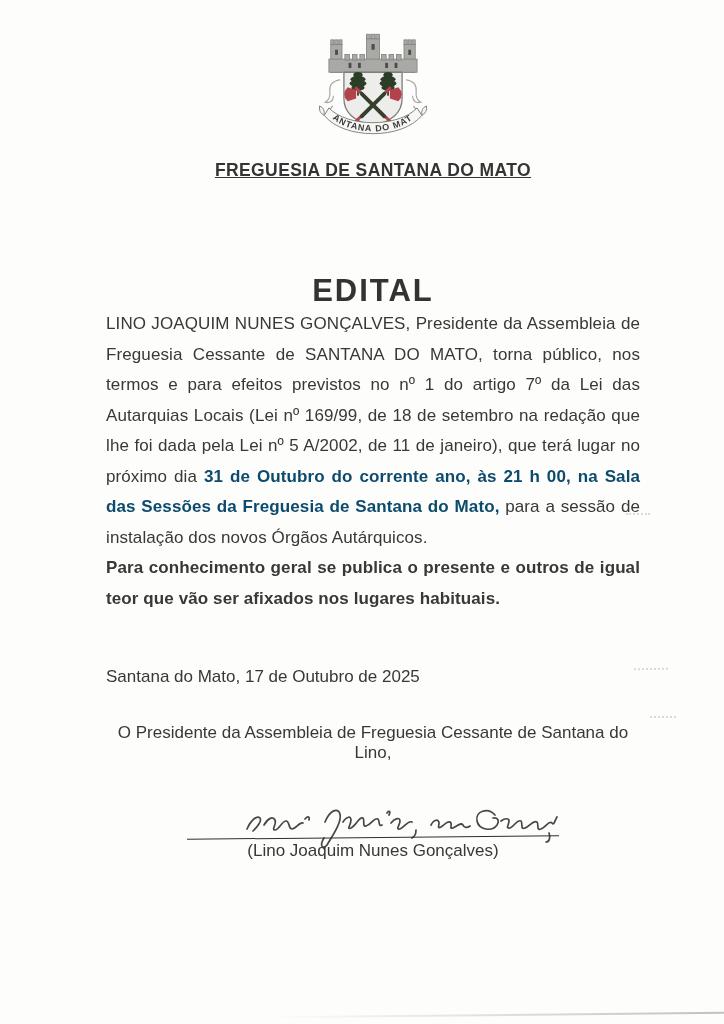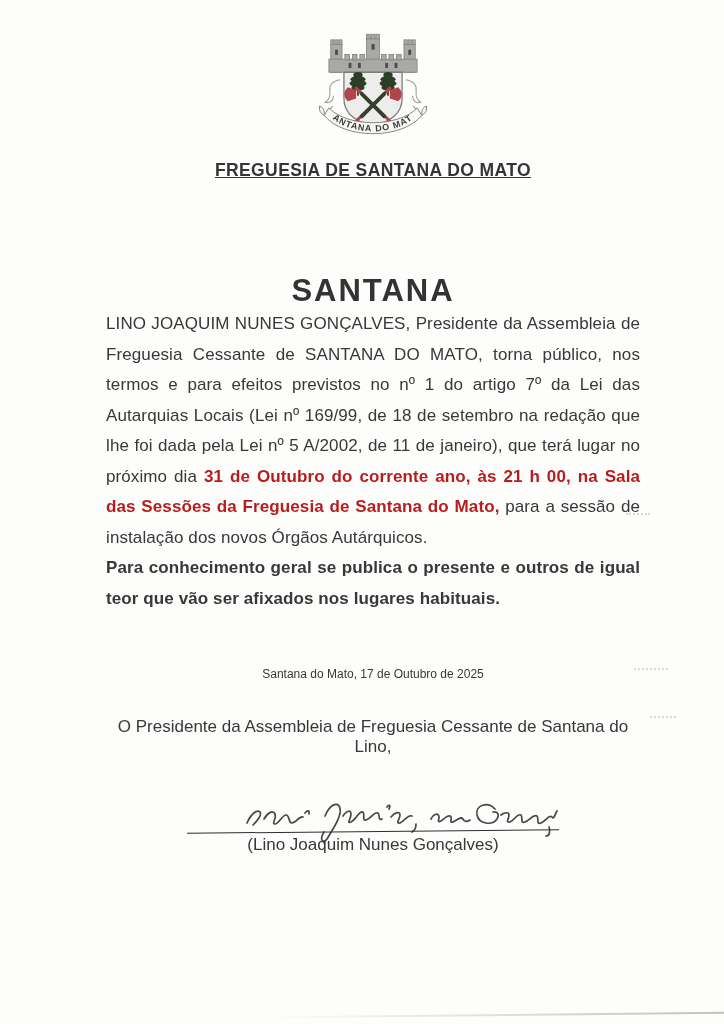--- a/index.html
+++ b/index.html
@@ -53,27 +53,26 @@
     text-align:center;
   }
   p.body-par{
     margin:0;
     font-size:17px;
     line-height:30.5px;
     text-align:justify;
     letter-spacing:0.1px;
     color:var(--ink);
   }
-  p.body-par .seg-bold{font-weight:bold;color:#b91c1c;}
+  p.body-par .seg-bold{font-weight:bold;color:#0c4a6e;}
   .par-main{margin-top:48px;}
   .par-pub{margin-top:31px;font-weight:bold;}
   .dateline{
     margin:53px 0 0 0;
-    font-size:12px;
-    text-align:center;
+    font-size:17px;
     color:var(--ink);
   }
   .signer-line{
     margin:36px 0 0 0;
     font-size:17px;
     text-align:center;
     color:var(--ink);
   }
   .sig-block{
     margin-top:26px;
@@ -198,21 +197,21 @@
           <path d="M117,90 q6,-3 5,-10 q-6,2 -5,10" fill="#f7f7f5" stroke="var(--outline-grey)" stroke-width="1"></path>
           <path id="motto-arc" d="M20,92 C42,112 88,112 110,92" fill="none" stroke="none"></path>
           <text font-size="9.5" font-weight="bold" letter-spacing="1" fill="#3b3b38" font-family="Liberation Sans, sans-serif">
             <textPath href="#motto-arc" startOffset="50%" text-anchor="middle">SANTANA DO MATO</textPath>
           </text>
         </g>
       </svg>
       <h1 class="org-name">FREGUESIA DE SANTANA DO MATO</h1>
     </header>
 
-    <h2 class="doc-title">SANTANA</h2>
+    <h2 class="doc-title">EDITAL</h2>
 
     <main>
       <p class="body-par par-main"><span>LINO JOAQUIM NUNES GONÇALVES, Presidente da Assembleia de Freguesia Cessante de SANTANA DO MATO, torna público, nos termos e para efeitos previstos no nº 1 do artigo 7º da Lei das Autarquias Locais (Lei nº 169/99, de 18 de setembro na redação que lhe foi dada pela Lei nº 5 A/2002, de 11 de janeiro), que terá lugar no próximo dia </span><span class="seg-bold">31 de Outubro do corrente ano, às 21 h 00, na Sala das Sessões da Freguesia de Santana do Mato,</span><span> para a sessão de instalação dos novos Órgãos Autárquicos.</span></p>
 
       <p class="body-par par-pub">Para conhecimento geral se publica o presente e outros de igual teor que vão ser afixados nos lugares habituais.</p>
 
       <p class="dateline">Santana do Mato, 17 de Outubro de 2025</p>
 
       <p class="signer-line">O Presidente da Assembleia de Freguesia Cessante de Santana do Lino,</p>
 

